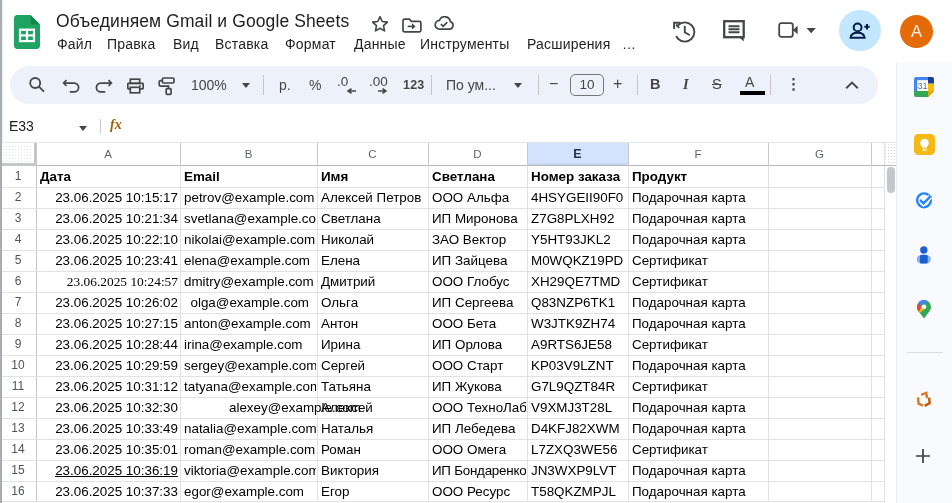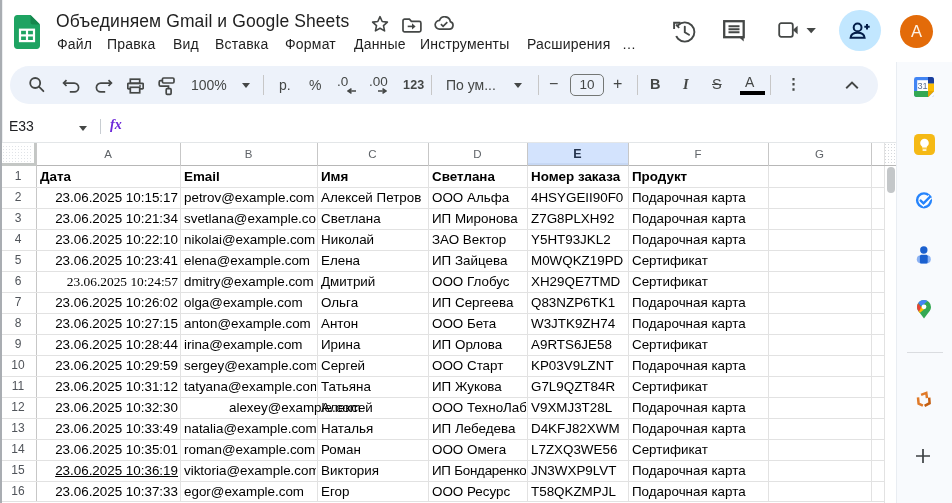--- a/index.html
+++ b/index.html
@@ -9,21 +9,21 @@
 #title{position:absolute;left:56px;top:11px;font-size:17.5px;color:#1f1f1f;letter-spacing:0.1px;}
 .menu{position:absolute;top:36px;font-size:14px;color:#1f1f1f;letter-spacing:0.2px;}
 
 #toolbar{position:absolute;left:10px;top:66px;width:868px;height:37.5px;
  background:#edf2fa;border-radius:19px;}
 .tbtxt{position:absolute;color:#444746;font-size:13px;}
 .tbdiv{position:absolute;top:75px;width:1px;height:20px;background:#c7c7c7;}
 
 #fbar{position:absolute;left:0;top:104px;width:952px;height:38px;background:#fff;}
 #nbox{position:absolute;left:9px;top:118px;font-size:14px;color:#202124;}
-#fx{position:absolute;left:110px;top:117px;font-size:14px;color:#6d28d9;font-style:italic;font-family:"Liberation Serif",serif;font-weight:bold;}
+#fx{position:absolute;left:110px;top:117px;font-size:14px;color:#a16207;font-style:italic;font-family:"Liberation Serif",serif;font-weight:bold;}
 
 .vline{position:absolute;width:1px;background:#e2e2e2;}
 .hline{position:absolute;height:1px;background:#e2e2e2;}
 .cell{position:absolute;font-size:13.4px;color:#000;white-space:nowrap;overflow:hidden;line-height:21px;height:21px;}
 .cell.num{text-align:right;}
 .cell.b{font-weight:bold;}
 .rnum{position:absolute;left:0;width:36px;text-align:center;font-size:12px;color:#50545a;line-height:21px;height:21px;}
 .chl{position:absolute;top:142.5px;height:23px;line-height:23px;text-align:center;color:#5f6368;font-size:11.5px;}
 
 #vscroll{position:absolute;left:884px;top:142.5px;width:13px;height:360.5px;background:#fff;border-left:1px solid #e2e2e2;}
@@ -237,21 +237,21 @@
 <div class="cell " style="left:629px;top:249.5px;width:138px;padding:0 0.5px 0 3px;">Сертификат</div>
 <div class="rnum" style="top:270.5px;">6</div>
 <div class="cell num" style="left:37px;top:270.5px;width:142px;padding:0 1px 0 3px;font-family:Liberation Serif, serif;">23.06.2025 10:24:57</div>
 <div class="cell " style="left:181px;top:270.5px;width:135px;padding:0 0.5px 0 3px;">dmitry@example.com</div>
 <div class="cell " style="left:318px;top:270.5px;width:109px;padding:0 0.5px 0 3px;">Дмитрий</div>
 <div class="cell " style="left:429px;top:270.5px;width:97px;padding:0 0.5px 0 3px;">ООО Глобус</div>
 <div class="cell " style="left:528px;top:270.5px;width:99px;padding:0 0.5px 0 3px;">XH29QE7TMD</div>
 <div class="cell " style="left:629px;top:270.5px;width:138px;padding:0 0.5px 0 3px;">Сертификат</div>
 <div class="rnum" style="top:291.5px;">7</div>
 <div class="cell num" style="left:37px;top:291.5px;width:142px;padding:0 1px 0 3px;">23.06.2025 10:26:02</div>
-<div class="cell " style="left:181px;top:291.5px;width:135px;padding:0 0.5px 0 3px;">olga@example.com</div>
+<div class="cell " style="left:181px;top:291.5px;width:135px;padding:0 0.5px 0 3px;text-align:center;">olga@example.com</div>
 <div class="cell " style="left:318px;top:291.5px;width:109px;padding:0 0.5px 0 3px;">Ольга</div>
 <div class="cell " style="left:429px;top:291.5px;width:97px;padding:0 0.5px 0 3px;">ИП Сергеева</div>
 <div class="cell " style="left:528px;top:291.5px;width:99px;padding:0 0.5px 0 3px;">Q83NZP6TK1</div>
 <div class="cell " style="left:629px;top:291.5px;width:138px;padding:0 0.5px 0 3px;">Подарочная карта</div>
 <div class="rnum" style="top:312.5px;">8</div>
 <div class="cell num" style="left:37px;top:312.5px;width:142px;padding:0 1px 0 3px;">23.06.2025 10:27:15</div>
 <div class="cell " style="left:181px;top:312.5px;width:135px;padding:0 0.5px 0 3px;">anton@example.com</div>
 <div class="cell " style="left:318px;top:312.5px;width:109px;padding:0 0.5px 0 3px;">Антон</div>
 <div class="cell " style="left:429px;top:312.5px;width:97px;padding:0 0.5px 0 3px;">ООО Бета</div>
 <div class="cell " style="left:528px;top:312.5px;width:99px;padding:0 0.5px 0 3px;">W3JTK9ZH74</div>

